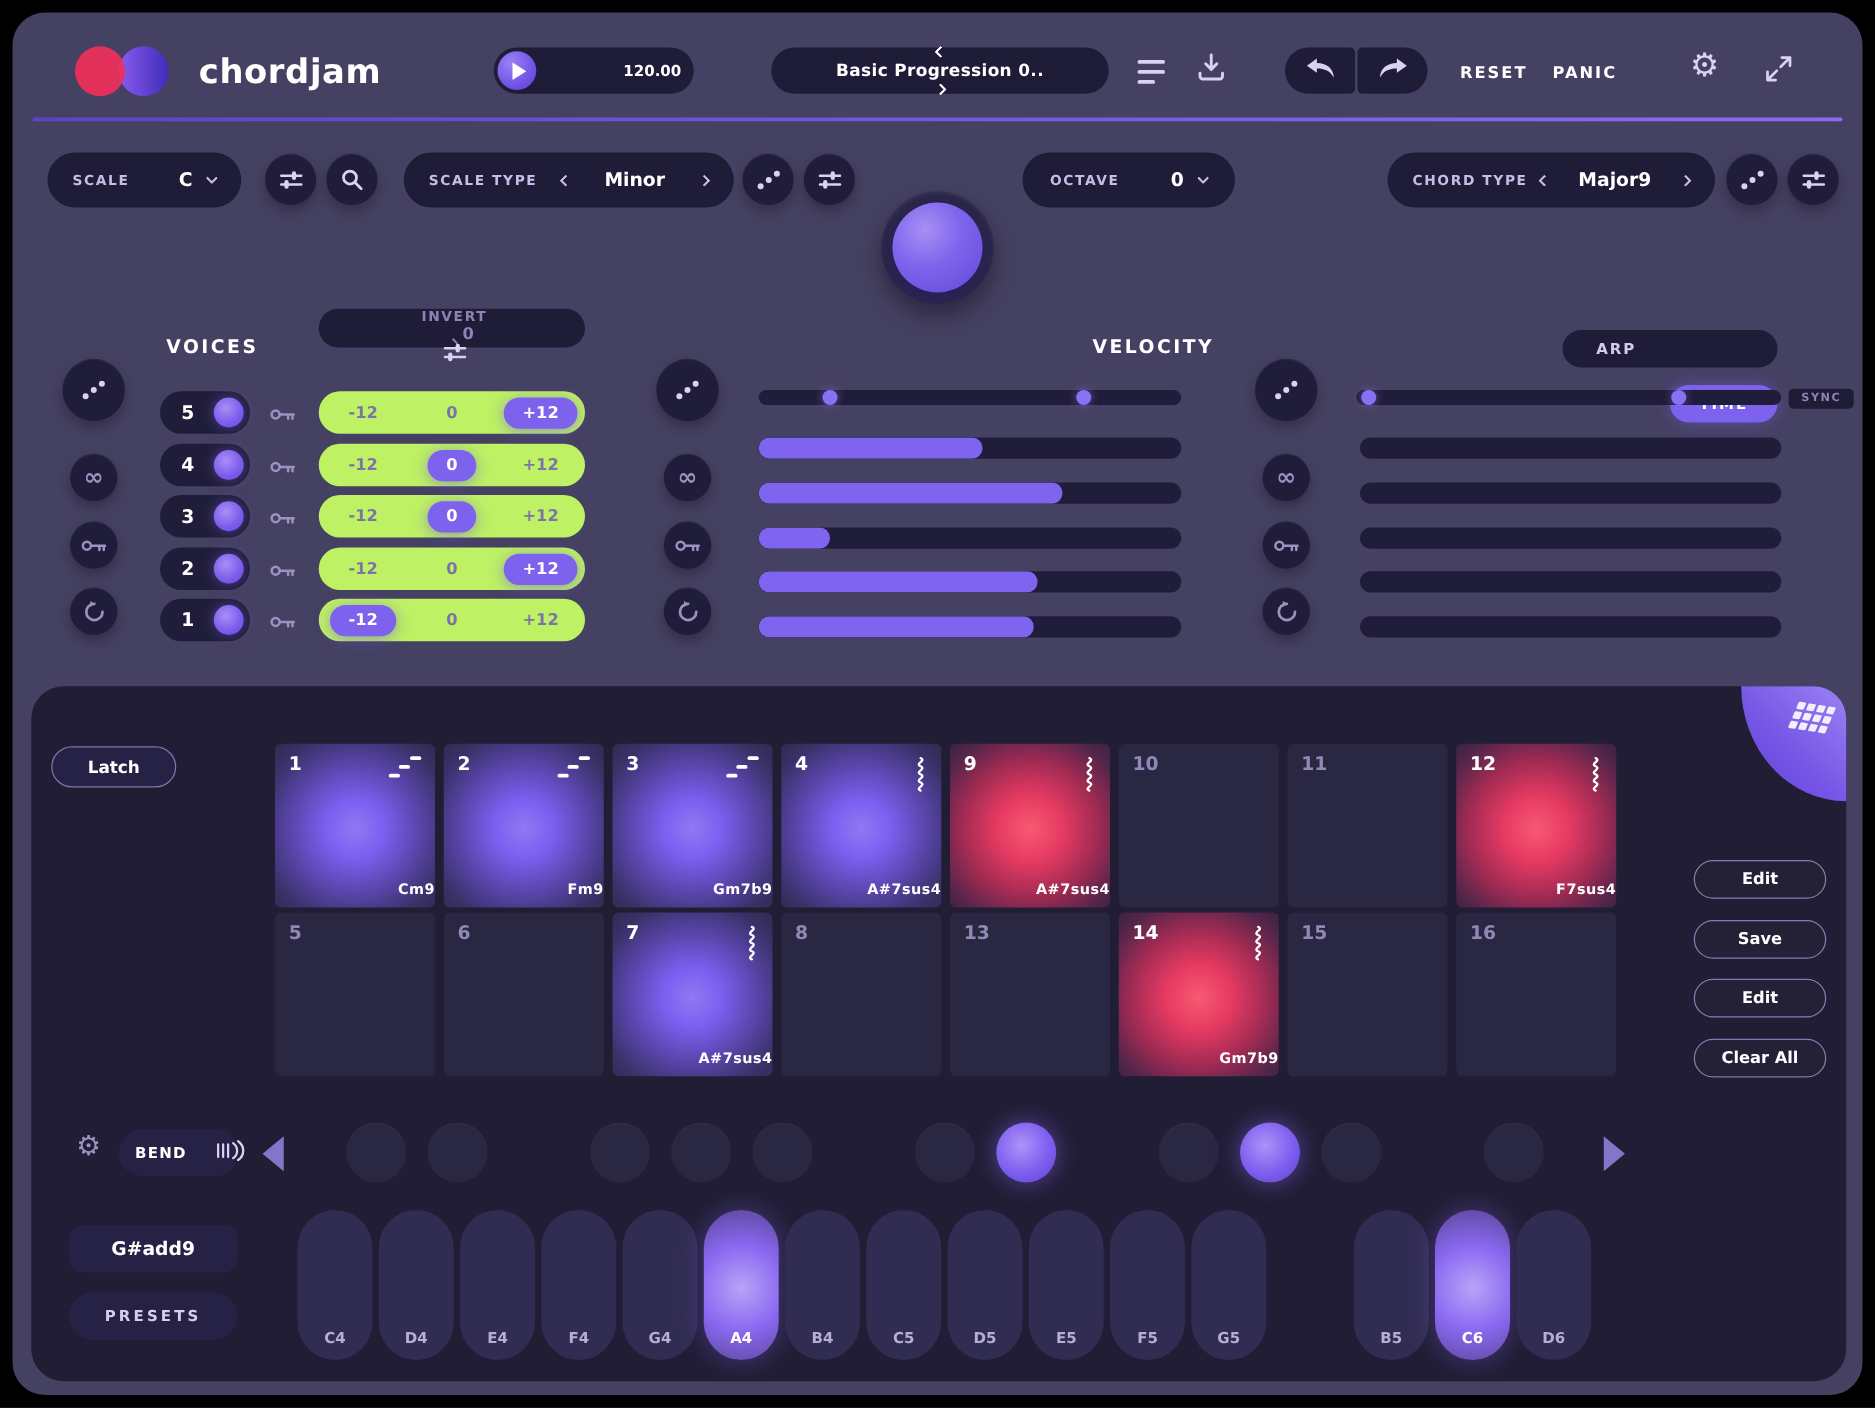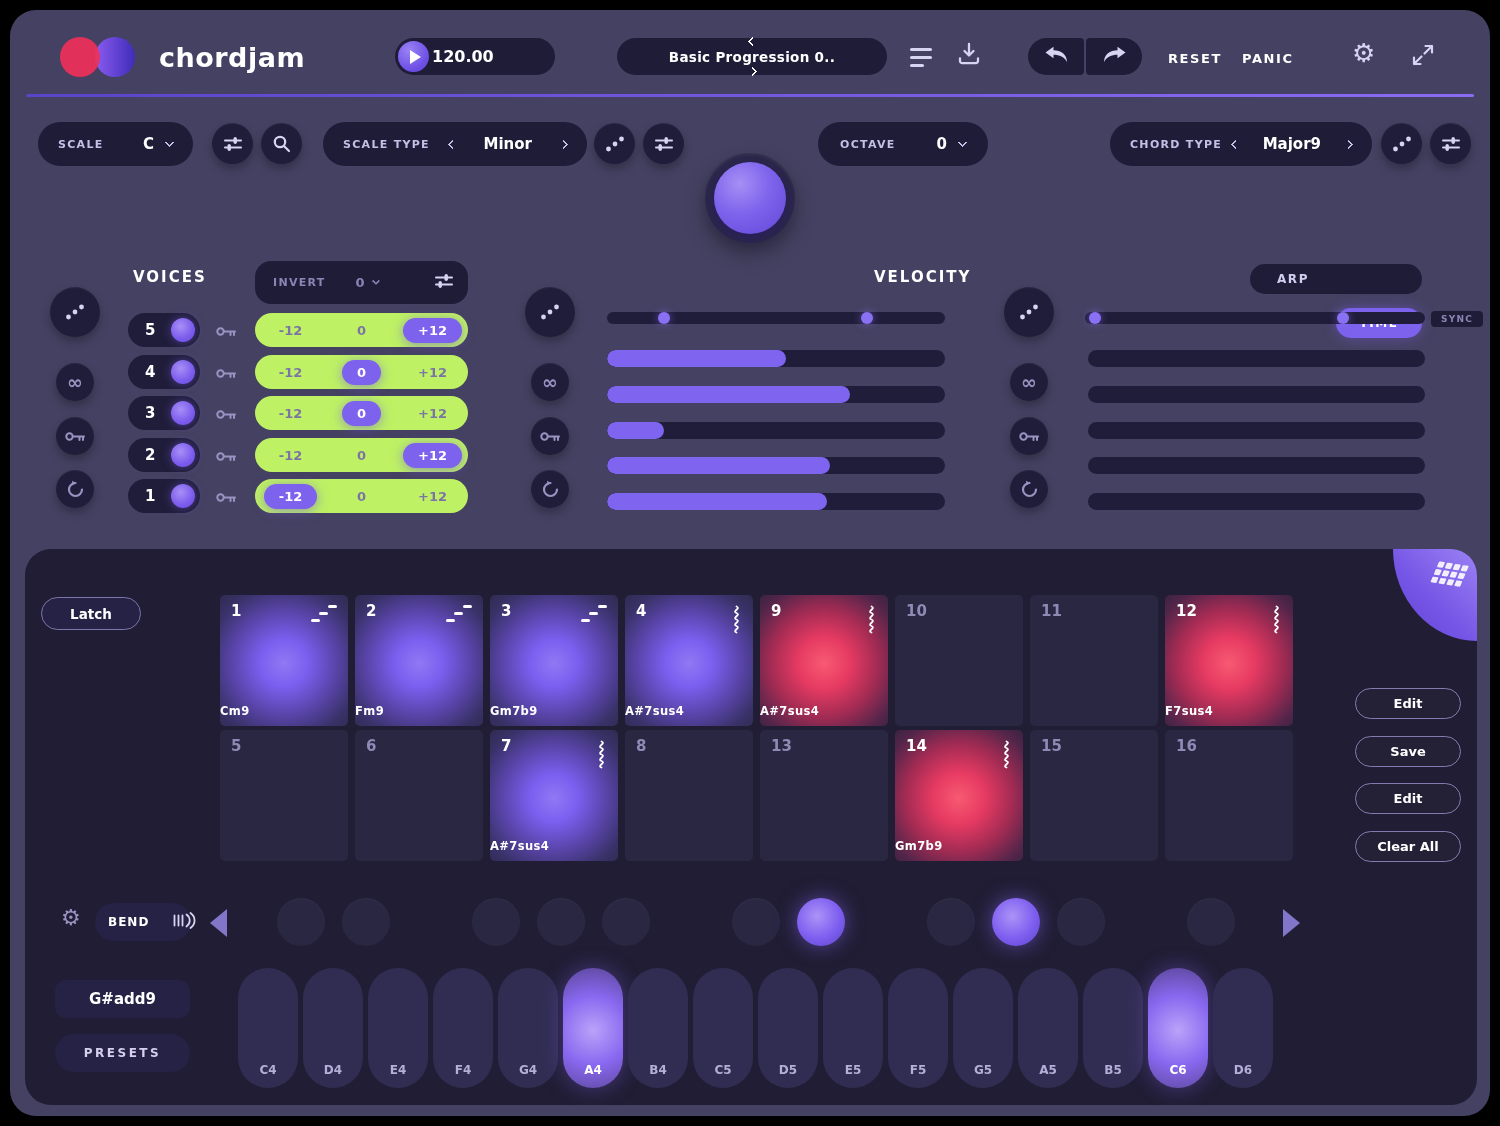--- a/index.html
+++ b/index.html
@@ -24,21 +24,21 @@
   .gear-glyph.small { font-size:22px; color:#9a93c2; }
 
   
   .header { position:absolute; inset:0 0 auto 0; height:90px; }
   .logo { position:absolute; left:45px; top:24px; display:flex; align-items:center; gap:12px; }
   .logo-text { font-size:27px; font-weight:600; letter-spacing:.5px; }
   .tempo-pill { left:385px; top:28px; width:160px; height:37px; border-radius:19px; }
   .play-btn { position:absolute; left:3px; top:3px; width:31px; height:31px; border-radius:50%;
               background:radial-gradient(circle at 35% 30%, #9a82f4, #6b4de4 70%); display:flex; align-items:center; justify-content:center; }
   .play-tri { width:0; height:0; border-left:11px solid #fff; border-top:7px solid transparent; border-bottom:7px solid transparent; margin-left:3px; }
-  .tempo-text { position:absolute; left:37px; right:10px; text-align:left; font-size:16px; font-weight:700; }
+  .tempo-text { position:absolute; left:37px; right:10px; text-align:right; font-size:12px; font-weight:700; }
   .preset-pill { left:607px; top:28px; width:270px; height:37px; border-radius:19px; justify-content:space-between; padding:0 18px;flex-direction:column; }
   .preset-text { font-size:13.5px; font-weight:700; letter-spacing:.3px; }
   .menu-icon { position:absolute; left:900px; top:38px; width:24px; cursor:pointer; }
   .menu-icon i { display:block; height:2.6px; border-radius:2px; background:#d9d3f2; margin-bottom:5.5px; }
   .menu-icon i:nth-child(1){ width:22px; } .menu-icon i:nth-child(2){ width:22px; } .menu-icon i:nth-child(3){ width:14px; }
   .hicon { position:absolute; }
   .undo-group { position:absolute; left:1018px; top:28px; display:flex; gap:2px; }
   .ur-btn { width:56px; height:37px; background:#1f1c38; display:flex; align-items:center; justify-content:center; }
   .ur-btn.left { border-radius:19px 4px 4px 19px; }
   .ur-btn.right { border-radius:4px 19px 19px 4px; }
@@ -64,21 +64,21 @@
   .sec-title { position:absolute; font-size:15px; font-weight:700; letter-spacing:2px; color:#fff; }
   .toolcol { position:absolute; top:277px; width:50px; height:222px; }
   .range { position:absolute; height:12px; border-radius:6px; background:#201d3a; }
   .range-dot { position:absolute; top:0; width:12px; height:12px; border-radius:50%; background:#8a70f2;
                box-shadow:0 0 8px rgba(138,112,242,.6); }
   .barbox { position:absolute; width:338px; height:162px; }
   .hbar { position:absolute; left:0; right:0; height:17px; border-radius:8.5px; background:#201d3a; overflow:hidden; }
   .hbar-fill { height:100%; border-radius:8.5px; background:#7e64ee; }
 
   
-  .invert-pill { left:245px; top:251px; width:213px; height:43px; border-radius:16px; padding:0 14px 0 18px; }
+  .invert-pill { left:245px; top:237px; width:213px; height:31px; border-radius:16px; padding:0 14px 0 18px;flex-direction:column; }
   .invert-pill .lbl { color:#8b84b4; }
   .invert-val { font-size:13px; font-weight:700; color:#8b84b4; margin-left:30px; margin-right:8px; }
   .chv.mut { border-color:#8b84b4; width:6px; height:6px; }
   #voice-rows { position:absolute; left:118px; top:0; width:340px; height:520px; }
   .voice-row { position:absolute; left:0; width:340px; height:34px; }
   .vnum-pill { position:absolute; left:0; top:0; width:72px; height:34px; border-radius:17px; background:#201d3a; }
   .vnum { position:absolute; left:17px; top:8px; font-size:15px; font-weight:700; }
   .vdot { position:absolute; right:5px; top:5px; width:24px; height:24px; border-radius:50%;
           background:radial-gradient(circle at 40% 35%, #a78ff6, #7a5bec 60%, #6a4be0);
           box-shadow:0 0 10px rgba(124,98,236,.5); }
@@ -109,21 +109,21 @@
   .latch { position:absolute; left:16px; top:48px; width:100px; height:33px; border-radius:17px; background:#262245;
            border:1.5px solid #7d76aa; display:flex; align-items:center; justify-content:center;
            font-size:13.5px; font-weight:700; }
   .pad-grid { position:absolute; left:195px; top:46px; display:grid; grid-template-columns:repeat(8,128px);
               grid-auto-rows:131px; gap:4px 7px; }
   .pad { position:relative; border-radius:5px; background:#2a2743; cursor:pointer; }
   .pad.purple { background:radial-gradient(circle at 50% 52%, #8f79f3 0%, #7b5ff0 25%, #5a45ab 55%, #393269 82%, #2f2b50 100%); }
   .pad.red { background:radial-gradient(circle at 50% 52%, #f85a72 0%, #e63a62 28%, #a12b53 58%, #53254a 85%, #3a2342 100%); }
   .pad-num { position:absolute; left:11px; top:7px; font-size:15px; font-weight:700; color:#fff; }
   .pad.empty .pad-num { color:#8f89b5; }
-  .pad-label { position:absolute; bottom:8px; left:0; right:0; text-align:left; font-size:11.5px; font-weight:700; letter-spacing:.4px; }
+  .pad-label { position:absolute; bottom:8px; left:0; right:0; text-align:right; font-size:11.5px; font-weight:700; letter-spacing:.4px; }
   .pad-icon { position:absolute; top:10px; right:11px; }
   .pad-icon.dashes { width:26px; height:17px; }
   .pad-icon.dashes i { position:absolute; width:9px; height:3px; border-radius:2px; background:#fff; }
   .pad-icon.dashes i:nth-child(1){ left:17px; top:0; }
   .pad-icon.dashes i:nth-child(2){ left:8px; top:7px; }
   .pad-icon.dashes i:nth-child(3){ left:0; top:14px; }
   .action-btn { position:absolute; left:0; width:106px; height:31px; border-radius:16px; border:1.5px solid #837bb0;
                 background:rgba(255,255,255,.02); color:#fff; font-size:13px; font-weight:700;
                 display:flex; align-items:center; justify-content:center; cursor:pointer; }
   #pad-actions { position:absolute; left:1330px; top:0; width:106px; height:100%; }
@@ -716,23 +716,20 @@
         </div>
         <div class="wkey" style="left: 798px;">
           <div class="wkey-label">E5</div>
         </div>
         <div class="wkey" style="left: 863px;">
           <div class="wkey-label">F5</div>
         </div>
         <div class="wkey" style="left: 928px;">
           <div class="wkey-label">G5</div>
         </div>
-        <div class="wkey" style="left: 993px;">
-          <div class="wkey-label">A5</div>
-        </div>
         <div class="wkey" style="left: 1058px;">
           <div class="wkey-label">B5</div>
         </div>
         <div class="wkey active" style="left: 1123px;">
           <div class="wkey-label">C6</div>
         </div>
         <div class="wkey" style="left: 1188px;">
           <div class="wkey-label">D6</div>
         </div>
       </div>

